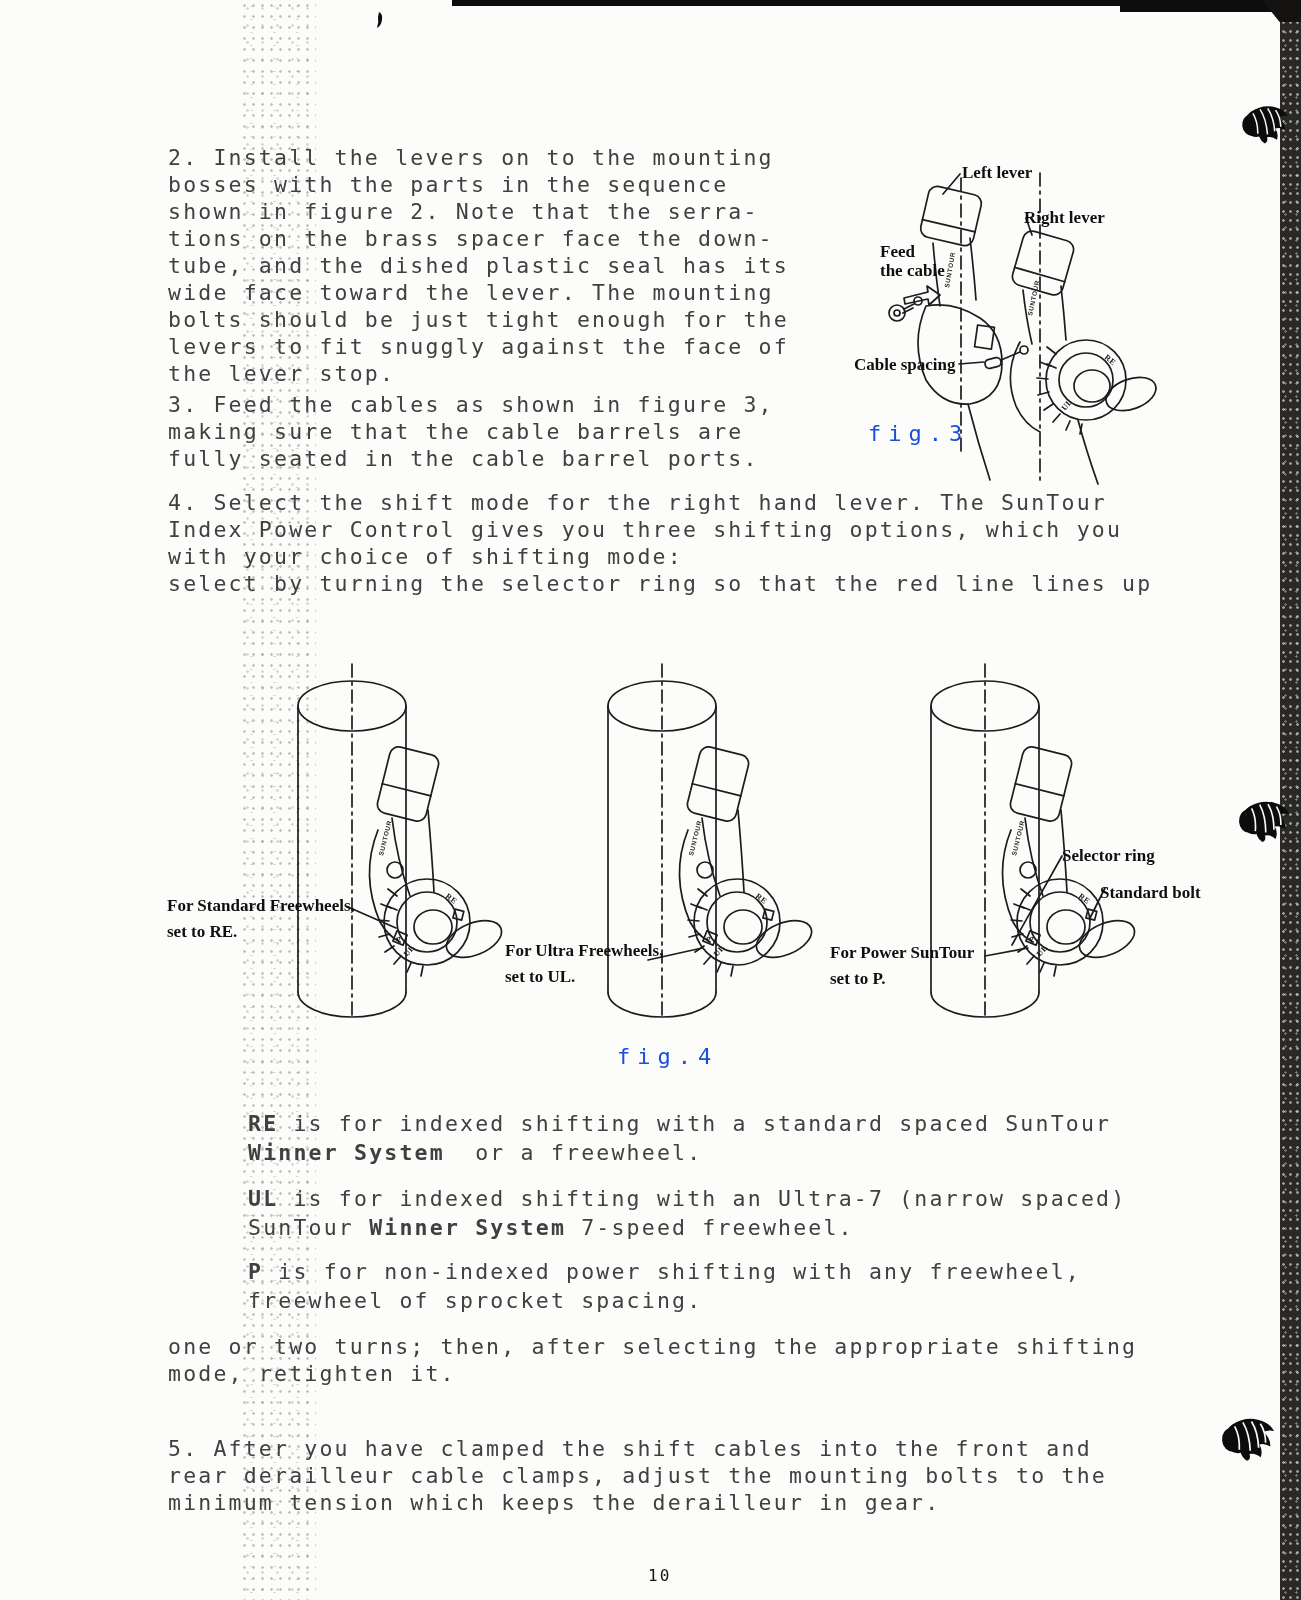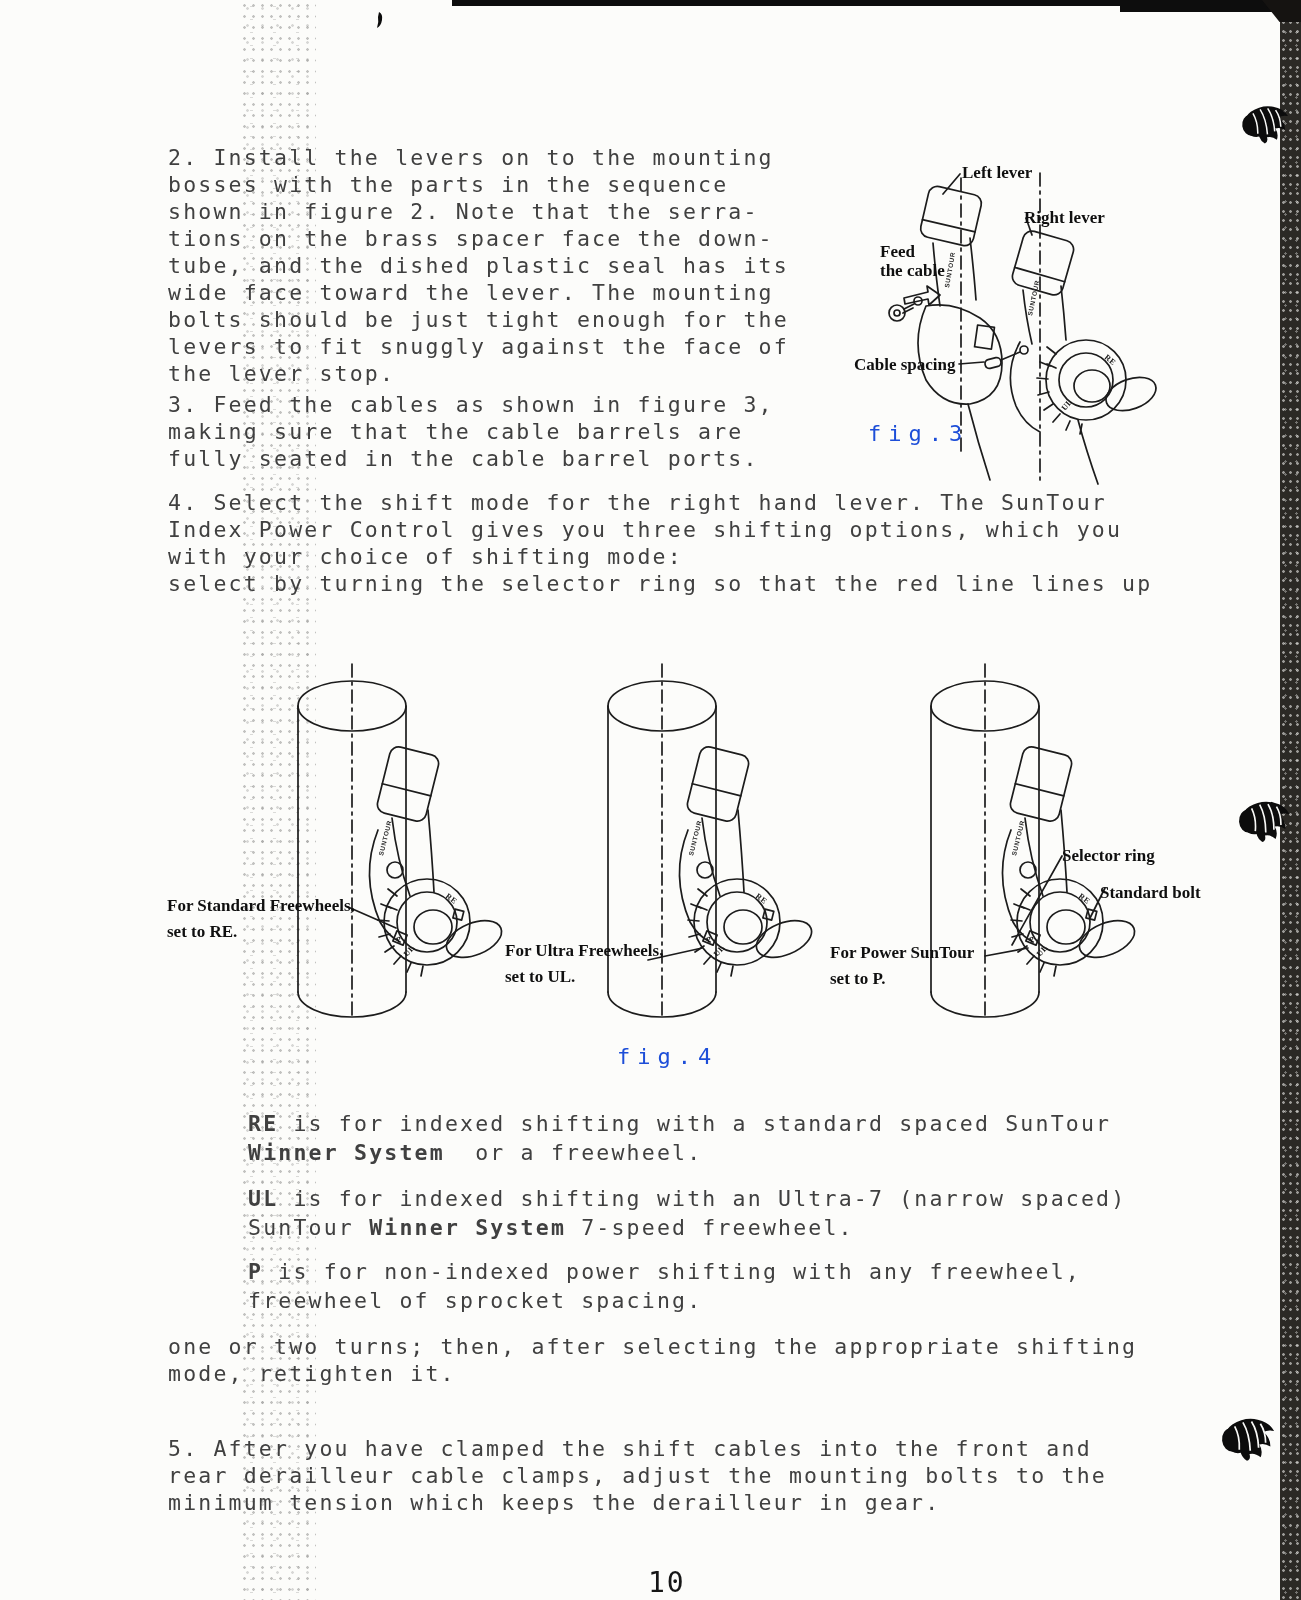--- a/index.html
+++ b/index.html
@@ -6,21 +6,21 @@
   .page{position:relative;width:1301px;height:1600px;background:#fcfcfa;overflow:hidden;
         font-family:"DejaVu Sans Mono",monospace;color:#161616;}
   .t{position:absolute;font-family:"DejaVu Sans Mono",monospace;font-size:21.5px;
      line-height:27px;letter-spacing:2.2px;white-space:pre;color:#404040;}
   .b{font-weight:bold;}
   .figcap{position:absolute;font-family:"DejaVu Sans Mono",monospace;font-size:22px;
           letter-spacing:7px;color:#1d4ed8;white-space:pre;}
   .figlab{position:absolute;font-family:"Liberation Serif",serif;font-weight:bold;
           font-size:17px;line-height:26px;letter-spacing:0;color:#0f0f0f;white-space:pre;}
   .figlab.tight{line-height:19px;}
-  .pagenum{position:absolute;font-size:28px;letter-spacing:2px;font-family:"DejaVu Sans Mono",monospace;}
+  .pagenum{position:absolute;font-size:16px;letter-spacing:2px;font-family:"DejaVu Sans Mono",monospace;}
   svg.art{position:absolute;overflow:visible;}
   .art path,.art line,.art circle,.art ellipse,.art rect{
      stroke:#1c1c1c;fill:none;stroke-width:1.7;stroke-linecap:round;stroke-linejoin:round;}
   .dashdot{stroke-dasharray:13 5 3 5;stroke-width:1.2;}
   .thick{stroke-width:4.5;}
   .fillk{fill:#111;stroke:none;}
   .dialtxt{font:700 8px "Liberation Serif",serif;fill:#111;stroke:none;letter-spacing:.5px;}
   .brand{font:600 6.5px "Liberation Sans",sans-serif;fill:#2a2a2a;stroke:none;letter-spacing:.6px;}
   
   .topbar{position:absolute;background:#0d0d0d;}

